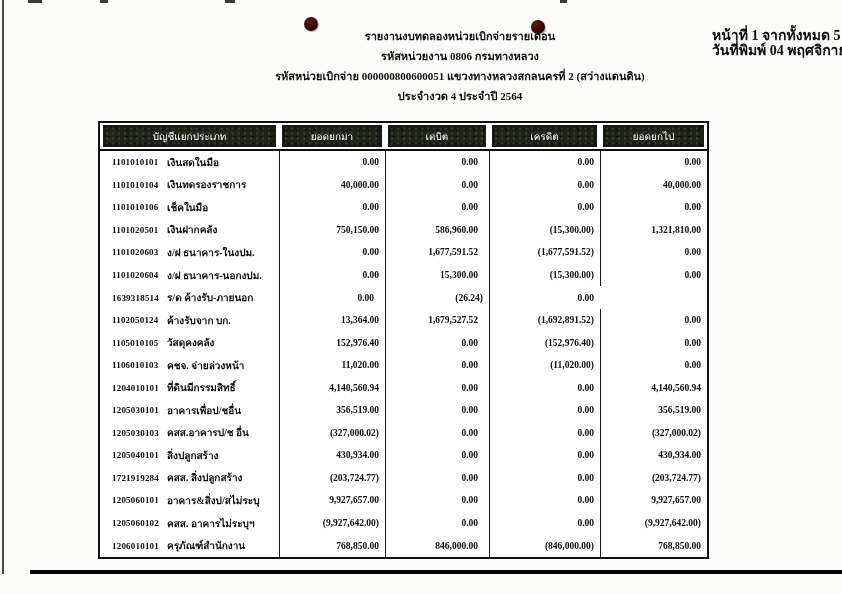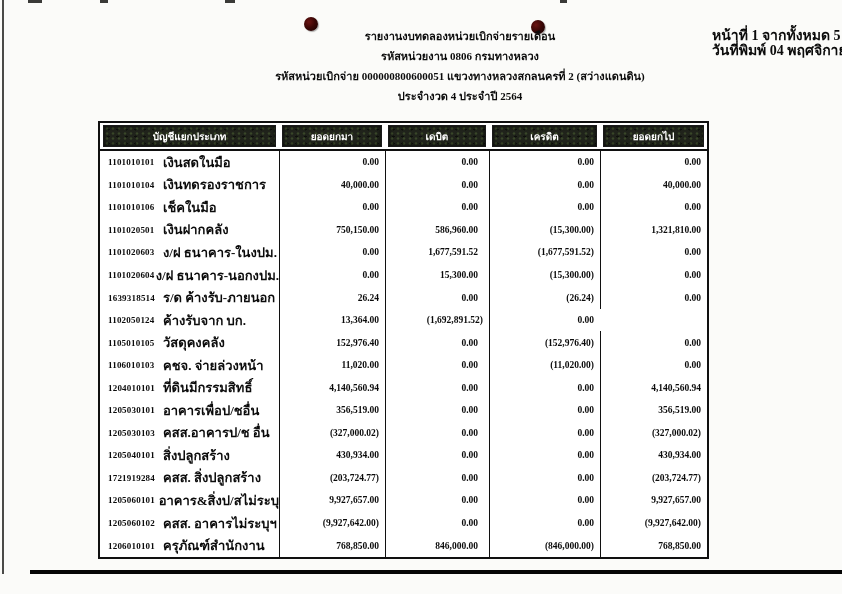--- a/index.html
+++ b/index.html
@@ -19,35 +19,35 @@
   
   .report-header{position:absolute;left:170px;top:26px;width:580px;text-align:center;}
   .report-header div{font-weight:700;font-size:11px;line-height:20px;white-space:nowrap;}
   .page-info{position:absolute;left:712px;top:28px;width:128px;text-align:left;}
   .page-info div{font-weight:700;font-size:14px;line-height:15px;white-space:nowrap;}
   
   .tbl{position:absolute;left:98px;top:121px;width:607px;border:2px solid #101010;background:#fff;}
   .thead-row{display:grid;grid-template-columns:179px 106px 104px 111px 107px;
     height:26px;border-bottom:2px solid #101010;background:#fff;}
   .th{margin:2px 3px;display:flex;align-items:center;justify-content:center;
-    color:#ffffff;font-weight:700;font-size:10px;white-space:nowrap;
+    color:#ffffff;font-weight:400;font-size:10px;white-space:nowrap;
     border:1px solid #1a1a1a;
     background-color:#20231b;
     background-image:
       radial-gradient(rgba(96,128,62,.38) 1px, transparent 1.7px),
       radial-gradient(rgba(10,12,8,.85) 1px, transparent 1.5px);
     background-size:6px 5px,9px 7px;
     box-shadow:inset 0 0 4px rgba(0,0,0,.8);}
   .tbody{display:block;}
   .trow{display:grid;grid-template-columns:179px 106px 104px 111px 107px;
     height:22.55px;align-items:center;}
   .td{height:100%;display:flex;align-items:center;overflow:hidden;}
-  .td-account{padding-left:1px;margin-left:7px;}
+  .td-account{padding-left:12px;}
   .code{display:inline-block;width:55px;font-size:9px;font-weight:700;letter-spacing:.2px;}
-  .aname{font-size:13px;font-weight:700;white-space:nowrap;}
+  .aname{font-size:10px;font-weight:700;white-space:nowrap;}
   .td-num{justify-content:flex-end;font-size:9.5px;font-weight:700;
     border-left:1px solid #101010;}
   .td-carry{padding-right:6px;}
   .td-debit{padding-right:11px;}
   .td-credit{padding-right:6px;}
   .td-balance{padding-right:6px;}
 </style>
 </head>
 <body>
 
@@ -139,31 +139,31 @@
         <div class="td td-num td-carry">0.00</div>
         <div class="td td-num td-debit">15,300.00</div>
         <div class="td td-num td-credit">(15,300.00)</div>
         <div class="td td-num td-balance">0.00</div>
       </div>
       <div class="trow">
         <div class="td td-account">
           <span class="code">1639318514</span>
           <span class="aname">ร/ด ค้างรับ-ภายนอก</span>
         </div>
-        <div class="td td-num td-carry">26.24</div>
         <div class="td td-num td-debit">0.00</div>
         <div class="td td-num td-credit">(26.24)</div>
         <div class="td td-num td-balance">0.00</div>
       </div>
       <div class="trow">
         <div class="td td-account">
           <span class="code">1102050124</span>
           <span class="aname">ค้างรับจาก บก.</span>
         </div>
         <div class="td td-num td-carry">13,364.00</div>
+        <div class="td td-num td-debit">1,679,527.52</div>
         <div class="td td-num td-credit">(1,692,891.52)</div>
         <div class="td td-num td-balance">0.00</div>
       </div>
       <div class="trow">
         <div class="td td-account">
           <span class="code">1105010105</span>
           <span class="aname">วัสดุคงคลัง</span>
         </div>
         <div class="td td-num td-carry">152,976.40</div>
         <div class="td td-num td-debit">0.00</div>

